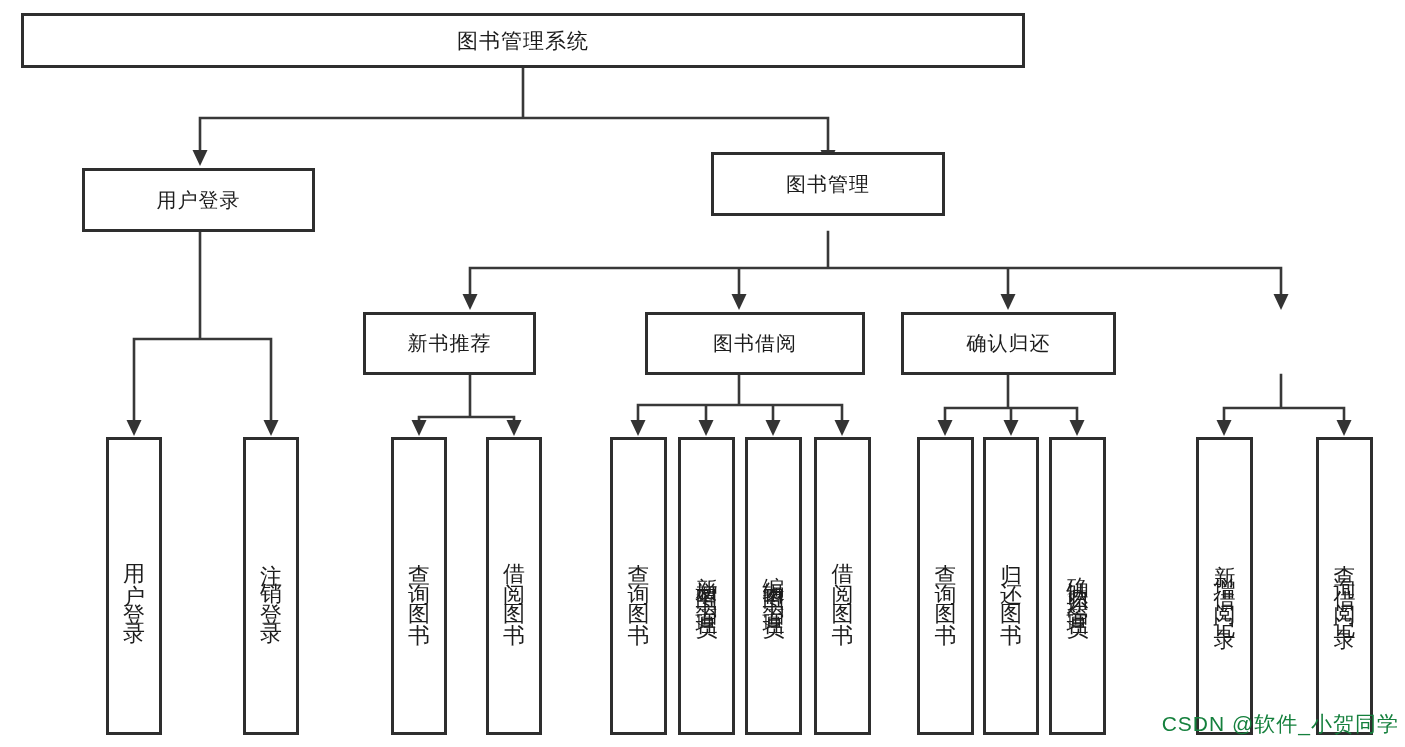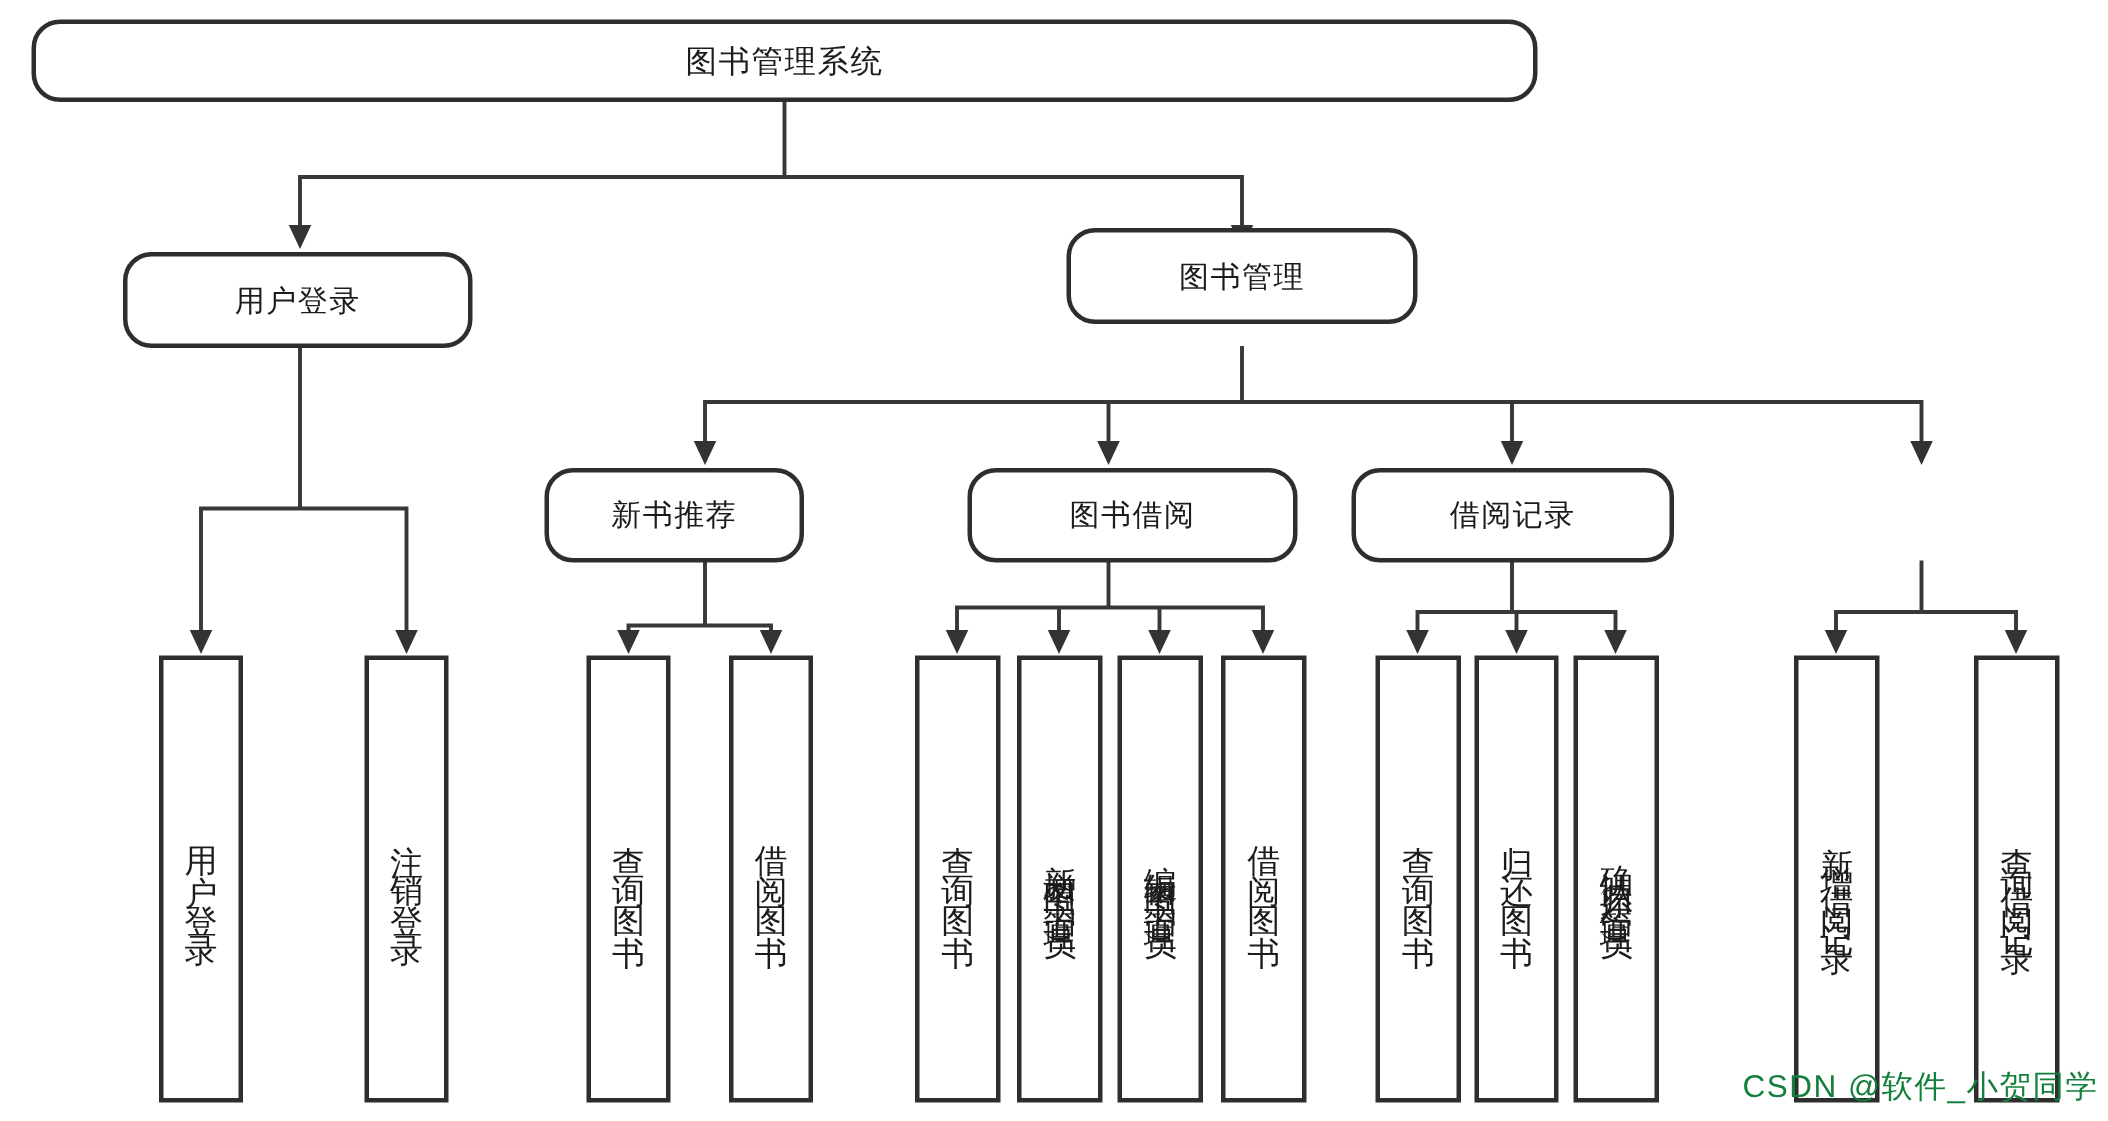--- a/index.html
+++ b/index.html
@@ -6,21 +6,21 @@
   .stage{
     position:relative;width:1405px;height:747px;background:#ffffff;
     font-family:"Liberation Sans","DejaVu Sans",sans-serif;overflow:hidden;
   }
   .connectors{position:absolute;left:0;top:0;width:1405px;height:747px;}
   .node{
     position:absolute;box-sizing:border-box;background:#ffffff;
     border:3px solid #2e2e2e;display:flex;align-items:center;justify-content:center;
     color:#1c1c1c;
   }
-  .hnode{font-size:20px;letter-spacing:1px;border-radius:19px;}
+  .hnode{font-size:20px;letter-spacing:1px;}
   .root{font-size:21px;}
   .leaf .vtext{
     writing-mode:vertical-rl;text-orientation:mixed;
     font-size:22px;line-height:1;color:#1c1c1c;
   }
   .watermark{
     position:absolute;right:6px;bottom:9px;font-size:21px;color:#15803d;
     letter-spacing:1px;white-space:nowrap;
   }
 </style>
@@ -71,21 +71,21 @@
     <span>图书管理</span>
   </div>
 
   <div class="node hnode" style="left:363px;top:312px;width:173px;height:63px">
     <span>新书推荐</span>
   </div>
   <div class="node hnode" style="left:645px;top:312px;width:220px;height:63px">
     <span>图书借阅</span>
   </div>
   <div class="node hnode" style="left:901px;top:312px;width:215px;height:63px">
-    <span>借阅记录</span>
+    <span>确认归还</span>
   </div>
 
   <div class="node leaf" style="left:106px;top:437px;width:56px;height:298px">
     <span class="vtext" style="letter-spacing: 20px;">用户登录</span>
   </div>
   <div class="node leaf" style="left:243px;top:437px;width:56px;height:298px">
     <span class="vtext" style="letter-spacing: 20px;">注销登录</span>
   </div>
 
   <div class="node leaf" style="left:391px;top:437px;width:56px;height:298px">

